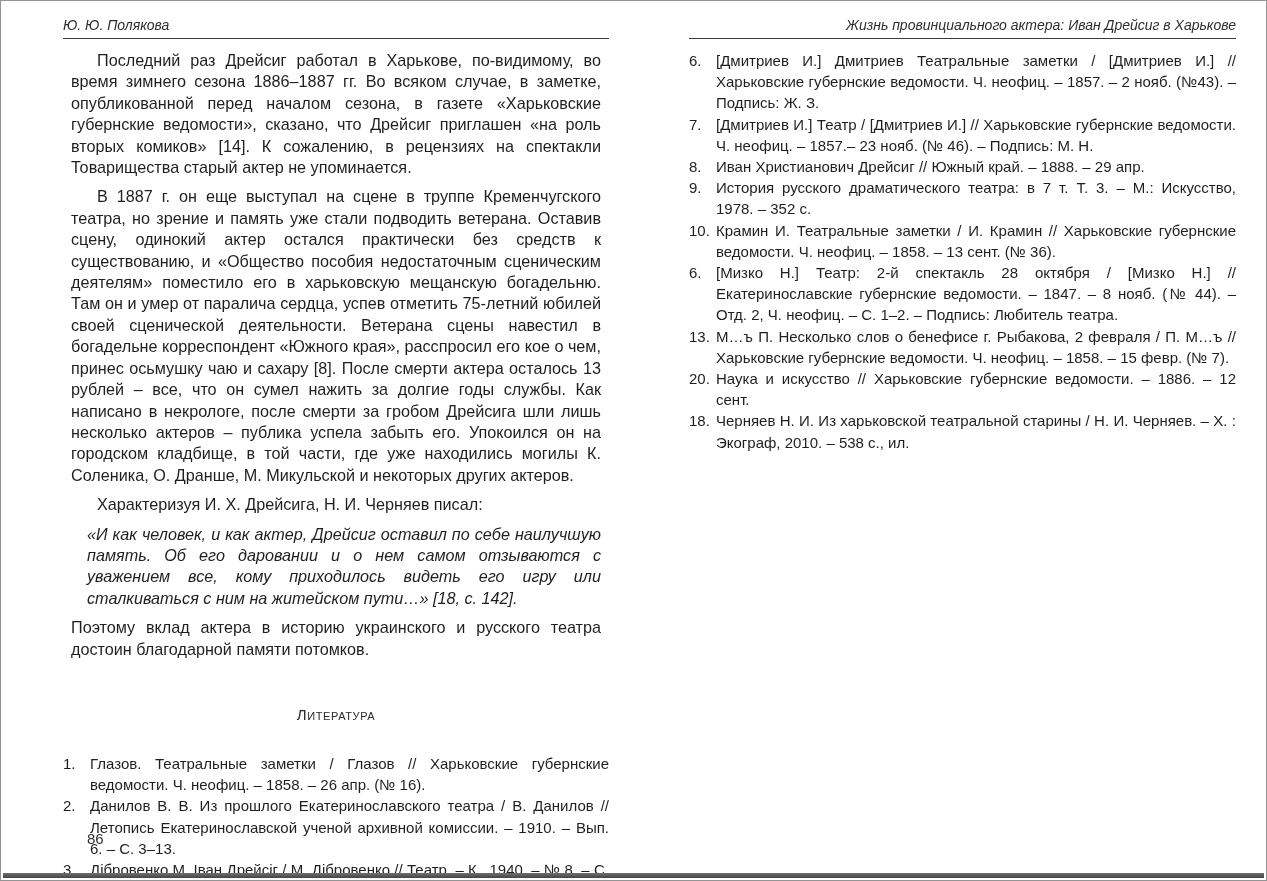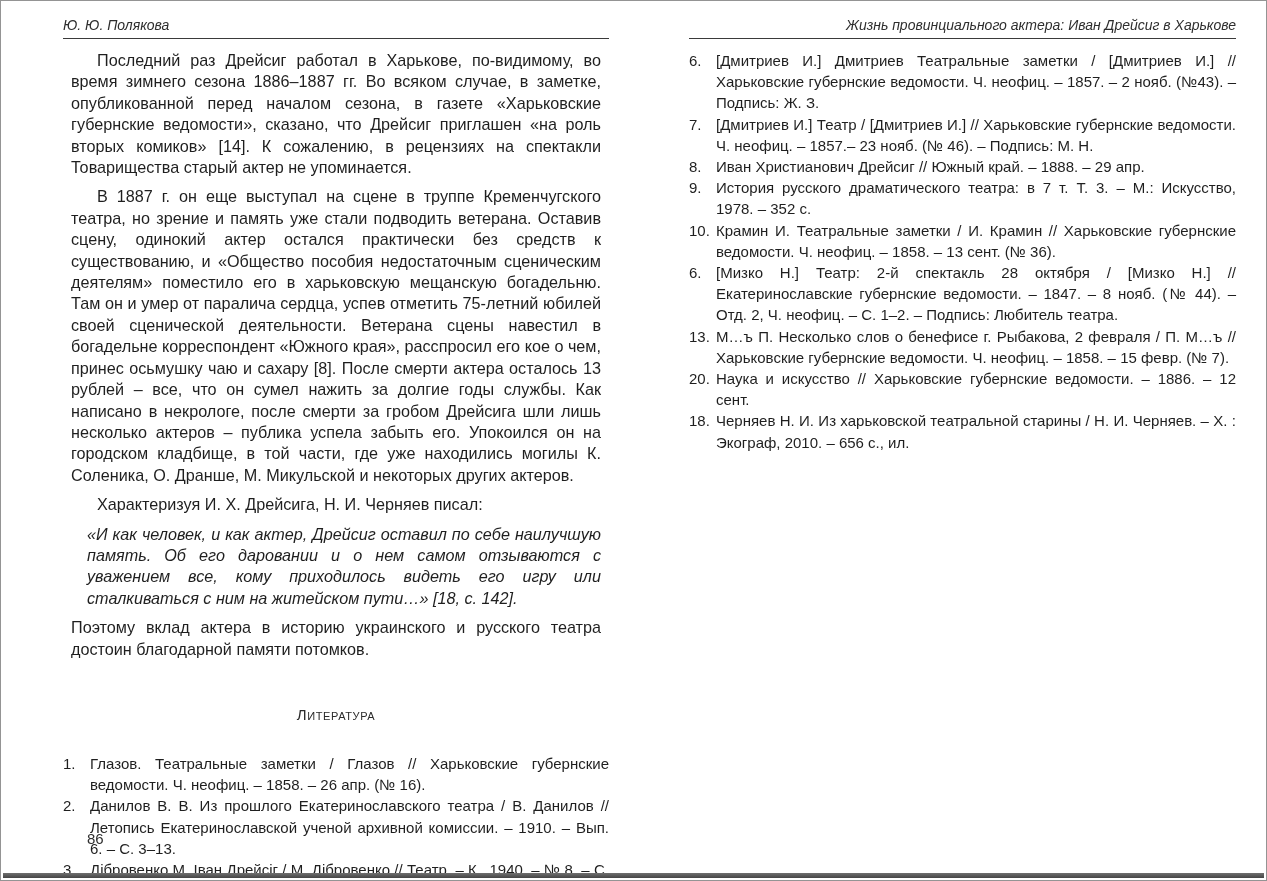--- a/index.html
+++ b/index.html
@@ -190,21 +190,21 @@
         <li class="ref-item">
           <span class="ref-num">20.</span>
           <span class="ref-text">Наука и искусство // Харьковские губернские ведомости. – 1886. – 12 сент.</span>
         </li>
 
 
 
 
         <li class="ref-item">
           <span class="ref-num">18.</span>
-          <span class="ref-text">Черняев Н. И. Из харьковской театральной старины / Н. И. Черняев. – Х. : Экограф, 2010. – 656 с., ил.</span>
+          <span class="ref-text">Черняев Н. И. Из харьковской театральной старины / Н. И. Черняев. – Х. : Экограф, 2010. – 538 с., ил.</span>
         </li>
       </ol>
   </div>
 
   <div class="page-number pn-left">86</div>
   <div class="page-number pn-right">87</div>
 
   <div class="bottom-edge"></div>
 </div>
 

